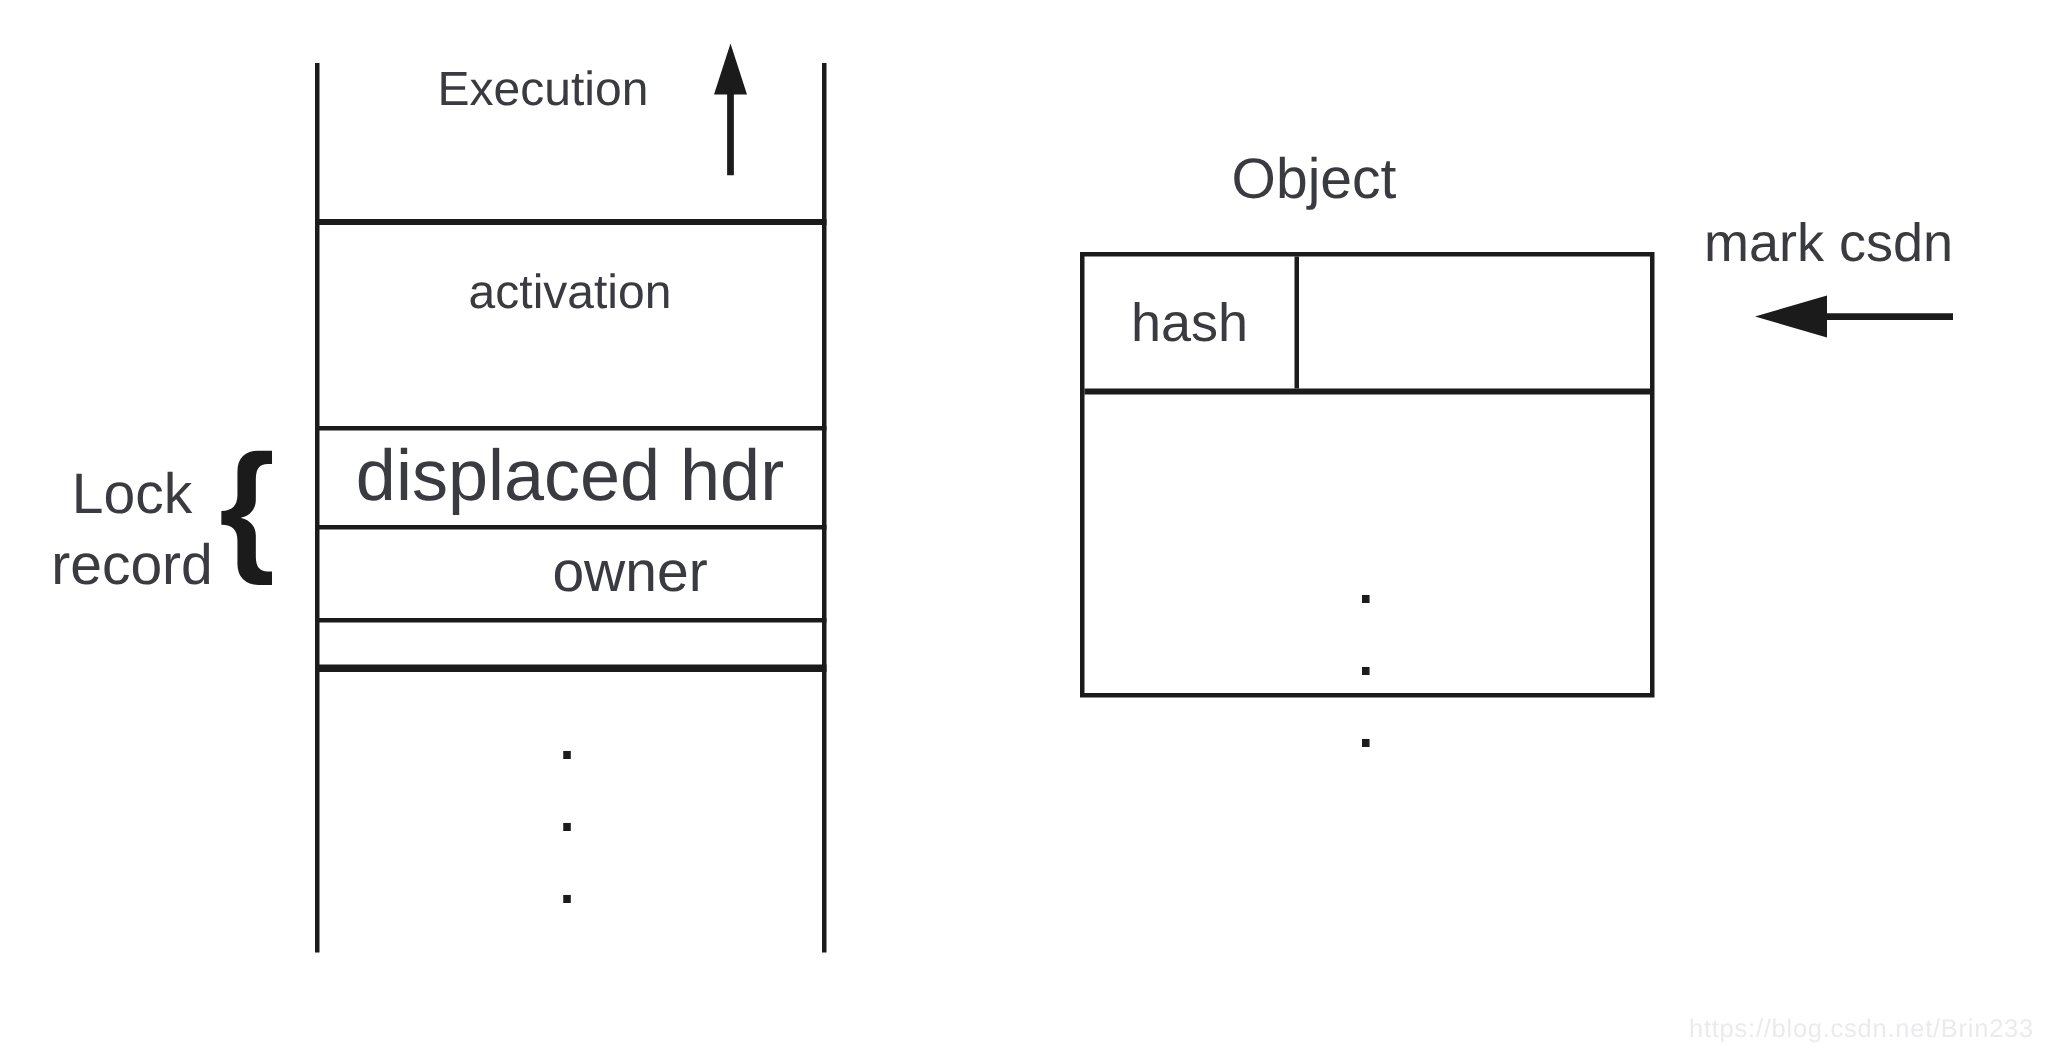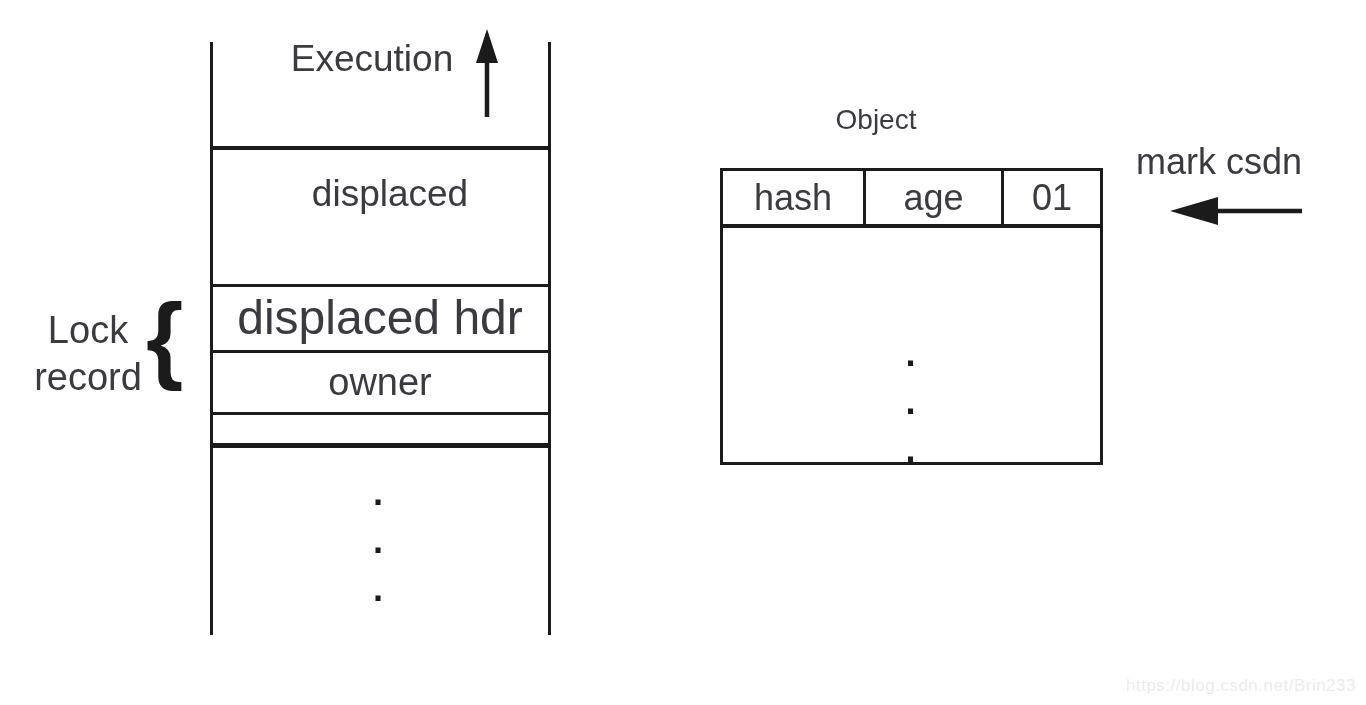--- a/index.html
+++ b/index.html
@@ -4,39 +4,39 @@
 <style>
   html,body{margin:0;padding:0;background:#ffffff;}
   #canvas{
     position:relative;width:1366px;height:705px;background:#ffffff;overflow:hidden;
     font-family:"Liberation Sans","DejaVu Sans",sans-serif;color:#3a3a41;
   }
   .abs{position:absolute;}
   .vline{position:absolute;width:3px;background:#1b1b1b;}
   .hline{position:absolute;left:210px;width:341px;background:#1b1b1b;}
   .label{position:absolute;text-align:center;color:#3a3a41;}
-  .big{font-size:28px;line-height:46px;}
-  .two-line{font-size:37px;line-height:46px;padding-left:10px;}
+  .big{font-size:38px;line-height:46px;}
+  .two-line{font-size:32px;line-height:46px;}
   .dots-col{position:absolute;text-align:center;font-size:36px;font-weight:bold;
             line-height:48px;color:#1b1b1b;}
   .dots-col div{height:48px;}
   
   #exec-title{left:213px;top:36px;width:298px;}
   #method-label{left:211px;top:171px;width:338px;}
   #displaced-label{left:211px;top:295px;width:338px;font-size:48px;line-height:46px;}
-  #owner-label{left:211px;top:359px;width:338px;font-size:38px;line-height:46px;}
+  #owner-label{left:211px;top:359px;width:338px;font-size:38px;line-height:46px;padding-left:40px;}
   #stack-dots{left:210px;top:479px;width:338px;}
   
   #lock-label{left:-12px;top:307px;width:200px;font-size:38px;line-height:47px;}
   #brace{left:146px;top:281px;font-size:96px;line-height:114px;font-weight:600;color:#1b1b1b;}
   
   #object-title{left:720px;top:97px;width:312px;}
   #object-table{left:720px;top:168px;width:383px;height:297px;border:3px solid #1b1b1b;
                 box-sizing:border-box;display:flex;flex-direction:column;}
-  #object-header{display:flex;height:57px;border-bottom:4px solid #1b1b1b;box-sizing:border-box;}
+  #object-header{display:flex;height:92px;border-bottom:4px solid #1b1b1b;box-sizing:border-box;}
   #object-header .hcell{display:flex;align-items:center;justify-content:center;
                         font-size:36px;color:#3a3a41;box-sizing:border-box;}
   .hcell-hash{width:143px;border-right:3px solid #1b1b1b;}
   .hcell-age{width:138px;border-right:3px solid #1b1b1b;}
   .hcell-flag{flex:1;}
   #object-body{position:relative;flex:1;}
   #object-dots{left:0;top:112px;width:100%;}
   
   #markword-label{left:1136px;top:139px;width:210px;text-align:left;font-size:36px;line-height:46px;}
   
@@ -62,21 +62,21 @@
     <div class="label two-line" id="exec-title">
       <div>Execution</div>
     </div>
 
     <svg class="abs" style="left:473px;top:29px;" width="28" height="88" viewBox="0 0 28 88">
       <polygon points="14,0 3,34 25,34" fill="#1b1b1b"></polygon>
       <line x1="14" y1="30" x2="14" y2="88" stroke="#1b1b1b" stroke-width="4.5"></line>
     </svg>
 
     <div class="label two-line" id="method-label">
-      <div>displaced</div>
+      <div>activation</div>
     </div>
 
     <div class="label" id="displaced-label">displaced hdr</div>
 
     <div class="label" id="owner-label">owner</div>
 
     <div class="dots-col" id="stack-dots">
       <div>·</div>
       <div>·</div>
       <div>·</div>
@@ -90,22 +90,20 @@
     </div>
     <div class="abs" id="brace">{</div>
   </div>
 
   <div>
     <div class="label big" id="object-title">Object</div>
 
     <div class="abs" id="object-table">
       <div id="object-header">
         <div class="hcell hcell-hash">hash</div>
-        <div class="hcell hcell-age">age</div>
-        <div class="hcell hcell-flag">01</div>
       </div>
       <div id="object-body">
         <div class="dots-col" id="object-dots">
           <div>·</div>
           <div>·</div>
           <div>·</div>
         </div>
       </div>
     </div>
 

